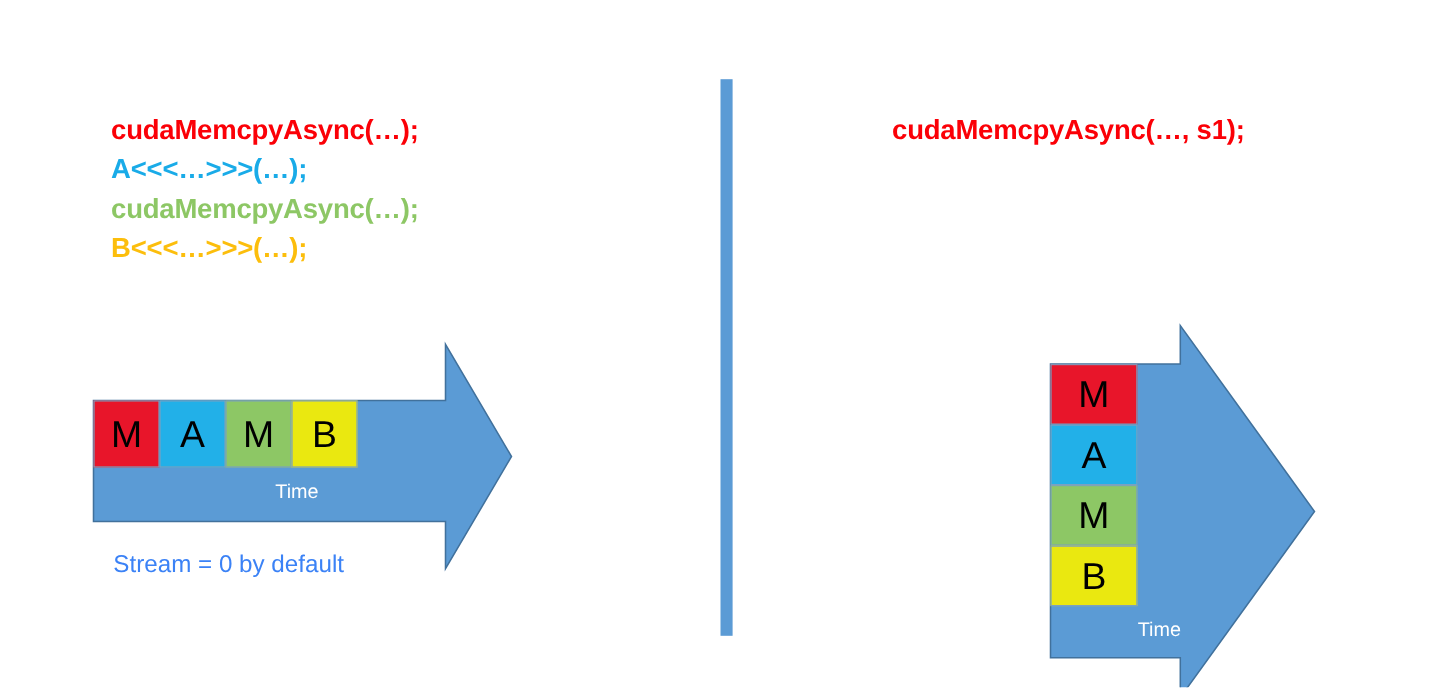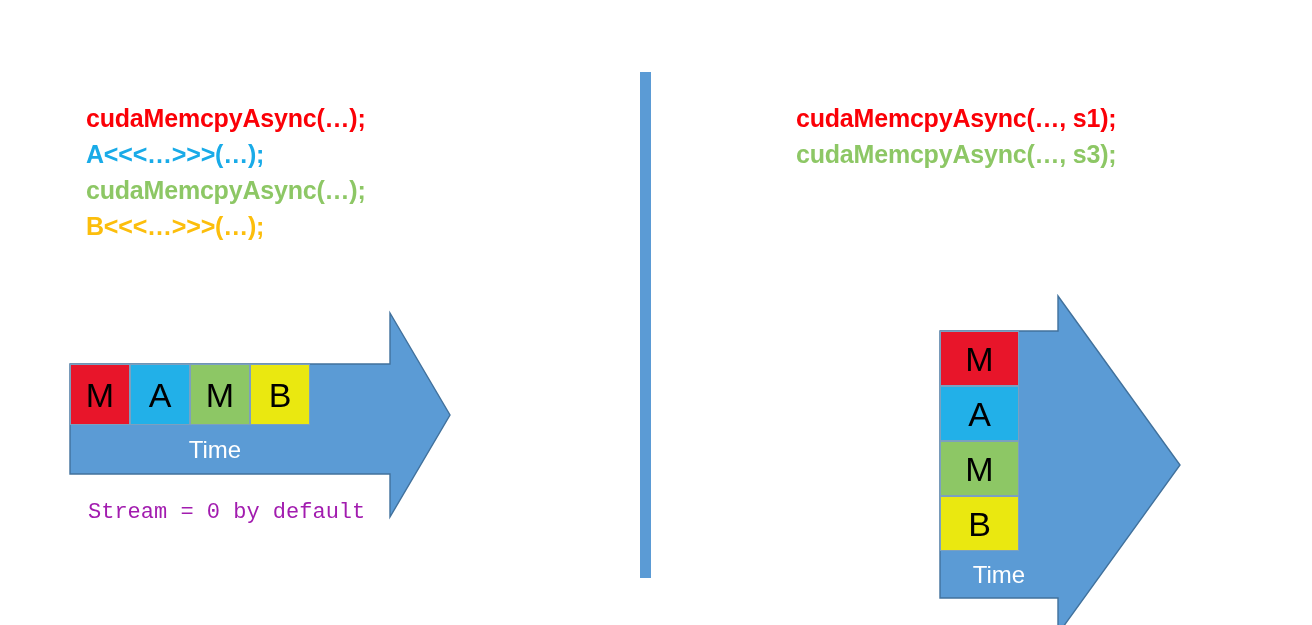--- a/index.html
+++ b/index.html
@@ -10,20 +10,21 @@
   }
   body {
     font-family: "Liberation Sans", sans-serif;
   }
   #slide {
     position: relative;
     width: 1184px;
     height: 625px;
     background: #ffffff;
     overflow: hidden;
+    margin-left: 15px;
   }
 
   
   .seal-wrap {
     position: absolute;
     left: 1232px;
     top: -46px;
     width: 104px;
     height: 104px;
     pointer-events: none;
@@ -97,34 +98,35 @@
   .col-box.c0 { top: 331px; }
   .col-box.c1 { top: 386px; }
   .col-box.c2 { top: 441px; }
   .col-box.c3 { top: 496px; }
 
   
   .time-label {
     position: absolute;
     color: #ffffff;
     font-family: "Liberation Sans", sans-serif;
-    font-size: 24px;
+    font-size: 18px;
     line-height: 1;
     white-space: nowrap;
+    padding-left: 40px;
   }
   .time-left  { left: 70px;  top: 438px; width: 290px; text-align: center; }
   .time-right { left: 940px; top: 563px; width: 118px; text-align: center; }
 
   
   .caption {
     position: absolute;
     left: 88px;
     top: 501px;
-    color: #a21caf;
-    font-family: Liberation Mono, monospace;
+    color: #3b82f6;
+    font-family: Liberation Sans, sans-serif;
     font-size: 22px;
     line-height: 1.1;
     white-space: nowrap;
   }
 
   
   .footer-faint {
     position: absolute;
     left: 0;
     top: 608px;
@@ -158,21 +160,20 @@
 
   <div class="code-block code-left">
     <span class="code-line c-red">cudaMemcpyAsync(…);</span>
     <span class="code-line c-blue">A&lt;&lt;&lt;…&gt;&gt;&gt;(…);</span>
     <span class="code-line c-green">cudaMemcpyAsync(…);</span>
     <span class="code-line c-yellow">B&lt;&lt;&lt;…&gt;&gt;&gt;(…);</span>
   </div>
 
   <div class="code-block code-right">
     <span class="code-line c-red">cudaMemcpyAsync(…, s1);</span>
-    <span class="code-line c-green">cudaMemcpyAsync(…, s3);</span>
   </div>
 
   <div class="divider"></div>
 
   <svg class="arrow-svg arrow-left-svg" width="400" height="240">
     <polygon points="10,59 330,59 330,8 390,110 330,212 330,169 10,169" fill="#5b9bd5" stroke="#41719c" stroke-width="1.4" stroke-linejoin="miter"></polygon>
   </svg>
 
   <div class="op-box row-box b0 op-M1">
     <span>M</span>

